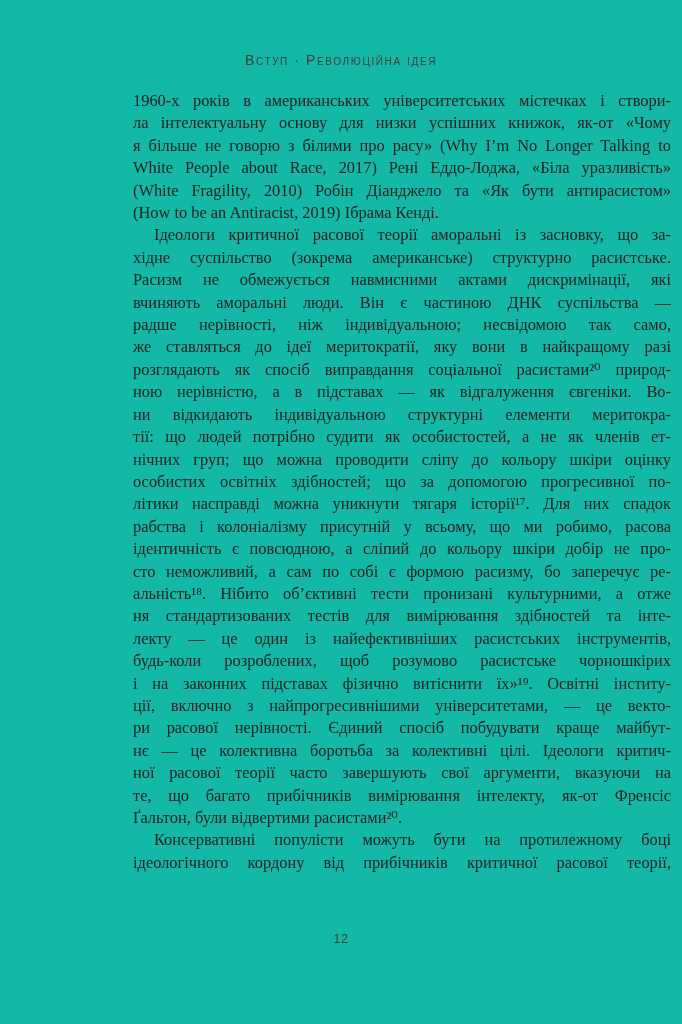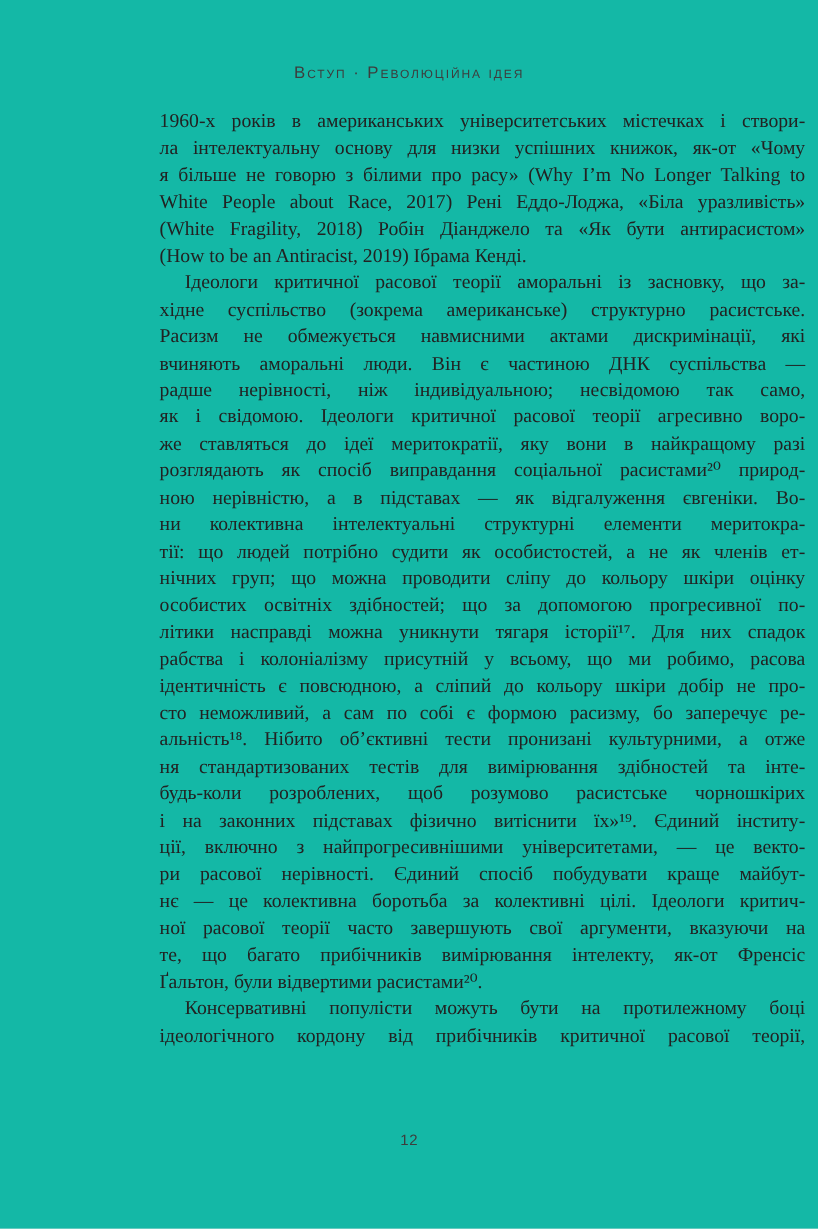--- a/index.html
+++ b/index.html
@@ -54,57 +54,56 @@
   .page-number {
     position: absolute;
     top: 932px;
     left: 0;
     right: 0;
     text-align: center;
     font-family: "Liberation Sans", "DejaVu Sans", sans-serif;
     font-size: 12.5px;
     letter-spacing: 0.5px;
     color: #3d3d3d;
-    margin-top: 11px;
   }
 </style>
 </head>
 <body>
 
 <div class="page">
   <div class="running-header">Вступ · Революційна ідея</div>
 
   <div class="text-block">
       <div class="line">1960-х років в американських університетських містечках і створи-</div>
       <div class="line">ла інтелектуальну основу для низки успішних книжок, як-от «Чому</div>
       <div class="line">я більше не говорю з білими про расу» (Why I’m No Longer Talking to</div>
       <div class="line">White People about Race, 2017) Рені Еддо-Лоджа, «Біла уразливість»</div>
-      <div class="line">(White Fragility, 2018) Робін Діанджело та «Як бути антирасистом»</div>
+      <div class="line">(White Fragility, 2010) Робін Діанджело та «Як бути антирасистом»</div>
       <div class="line no-justify">(How to be an Antiracist, 2019) Ібрама Кенді.</div>
       <div class="line indent">Ідеологи критичної расової теорії аморальні із засновку, що за-</div>
       <div class="line">хідне суспільство (зокрема американське) структурно расистське.</div>
       <div class="line">Расизм не обмежується навмисними актами дискримінації, які</div>
       <div class="line">вчиняють аморальні люди. Він є частиною ДНК суспільства —</div>
       <div class="line">радше нерівності, ніж індивідуальною; несвідомою так само,</div>
-      <div class="line">як і свідомою. Ідеологи критичної расової теорії агресивно воро-</div>
       <div class="line">же ставляться до ідеї меритократії, яку вони в найкращому разі</div>
       <div class="line">розглядають як спосіб виправдання соціальної расистами²⁰ природ-</div>
       <div class="line">ною нерівністю, а в підставах — як відгалуження євгеніки. Во-</div>
-      <div class="line">ни колективна інтелектуальні структурні елементи меритокра-</div>
+      <div class="line">ни відкидають індивідуальною структурні елементи меритокра-</div>
       <div class="line">тії: що людей потрібно судити як особистостей, а не як членів ет-</div>
       <div class="line">нічних груп; що можна проводити сліпу до кольору шкіри оцінку</div>
       <div class="line">особистих освітніх здібностей; що за допомогою прогресивної по-</div>
       <div class="line">літики насправді можна уникнути тягаря історії¹⁷. Для них спадок</div>
       <div class="line">рабства і колоніалізму присутній у всьому, що ми робимо, расова</div>
       <div class="line">ідентичність є повсюдною, а сліпий до кольору шкіри добір не про-</div>
       <div class="line">сто неможливий, а сам по собі є формою расизму, бо заперечує ре-</div>
       <div class="line">альність¹⁸. Нібито об’єктивні тести пронизані культурними, а отже</div>
       <div class="line">ня стандартизованих тестів для вимірювання здібностей та інте-</div>
+      <div class="line">лекту — це один із найефективніших расистських інструментів,</div>
       <div class="line">будь-коли розроблених, щоб розумово расистське чорношкірих</div>
-      <div class="line">і на законних підставах фізично витіснити їх»¹⁹. Єдиний інститу-</div>
+      <div class="line">і на законних підставах фізично витіснити їх»¹⁹. Освітні інститу-</div>
       <div class="line">ції, включно з найпрогресивнішими університетами, — це векто-</div>
       <div class="line">ри расової нерівності. Єдиний спосіб побудувати краще майбут-</div>
       <div class="line">нє — це колективна боротьба за колективні цілі. Ідеологи критич-</div>
       <div class="line">ної расової теорії часто завершують свої аргументи, вказуючи на</div>
       <div class="line">те, що багато прибічників вимірювання інтелекту, як-от Френсіс</div>
       <div class="line no-justify">Ґальтон, були відвертими расистами²⁰.</div>
       <div class="line indent">Консервативні популісти можуть бути на протилежному боці</div>
       <div class="line">ідеологічного кордону від прибічників критичної расової теорії,</div>
     </div>
 

